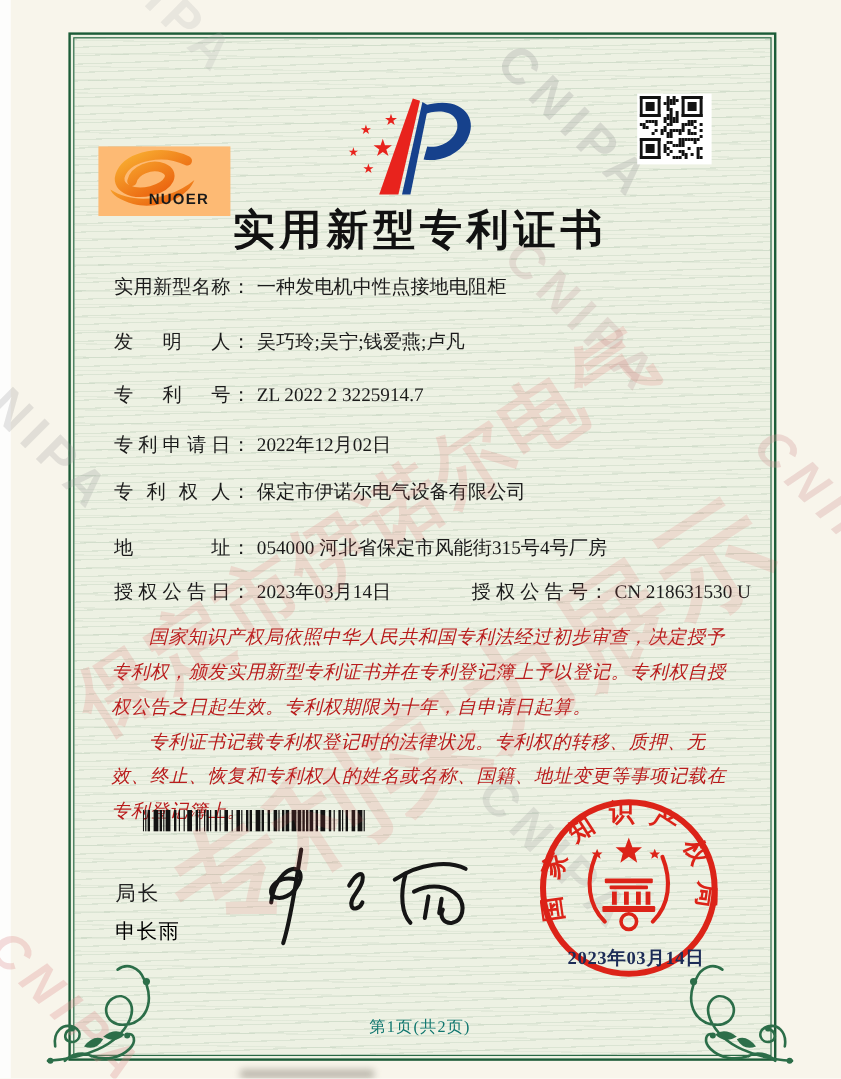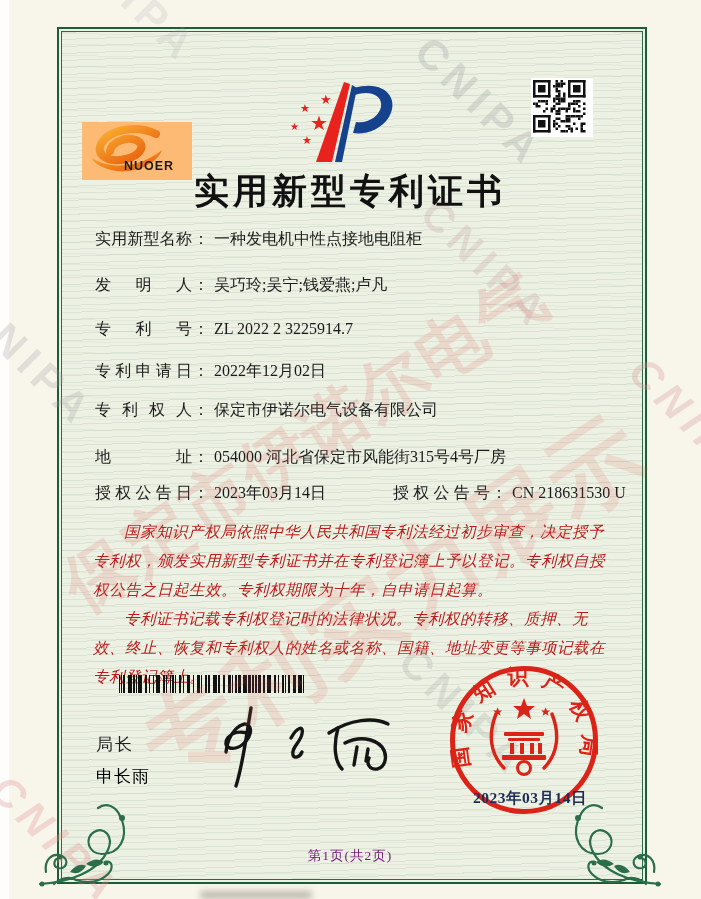--- a/index.html
+++ b/index.html
@@ -72,21 +72,21 @@
             font-family:"Liberation Sans","DejaVu Sans",sans-serif;font-weight:500;
             letter-spacing:1px;}
   .sig-script{position:absolute;left:198px;top:698px;z-index:2;}
 
   .seal{position:absolute;left:450px;top:666px;width:148px;height:148px;z-index:4;}
   .seal-ring{position:absolute;inset:0;border:5px solid #dc2318;border-radius:50%;}
   .seal-date{position:absolute;left:455px;top:788px;width:150px;text-align:center;
              font-size:15.5px;font-weight:bold;color:#1d2c57;z-index:6;letter-spacing:.5px;}
 
   .footer{position:absolute;left:57px;top:847px;width:586px;text-align:center;
-          font-size:13.5px;color:#701a75;z-index:2;letter-spacing:1px;}
+          font-size:13.5px;color:#0f766e;z-index:2;letter-spacing:1px;}
 </style>
 </head>
 <body>
 
 <div class="stage">
   <div class="edge-left"></div>
 
   <div class="wm wm-gray wg1">CNIPA</div>
   <div class="wm wm-gray wg2">CNIPA</div>
   <div class="wm wm-gray wg3">CNIPA</div>

